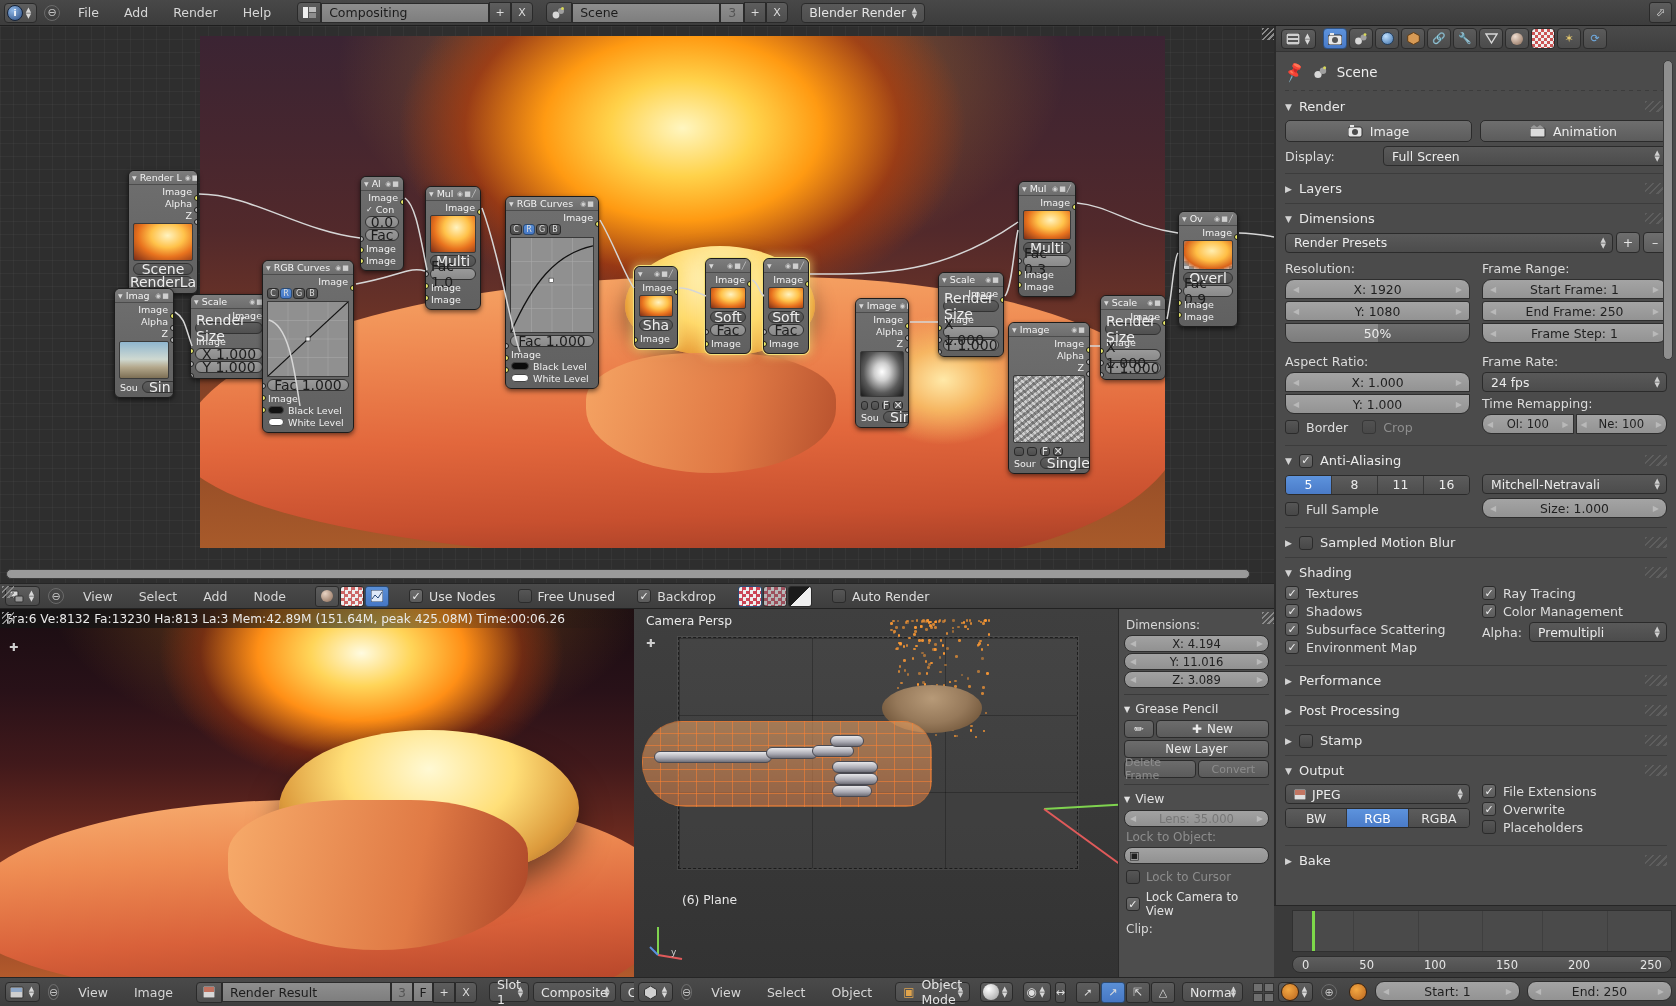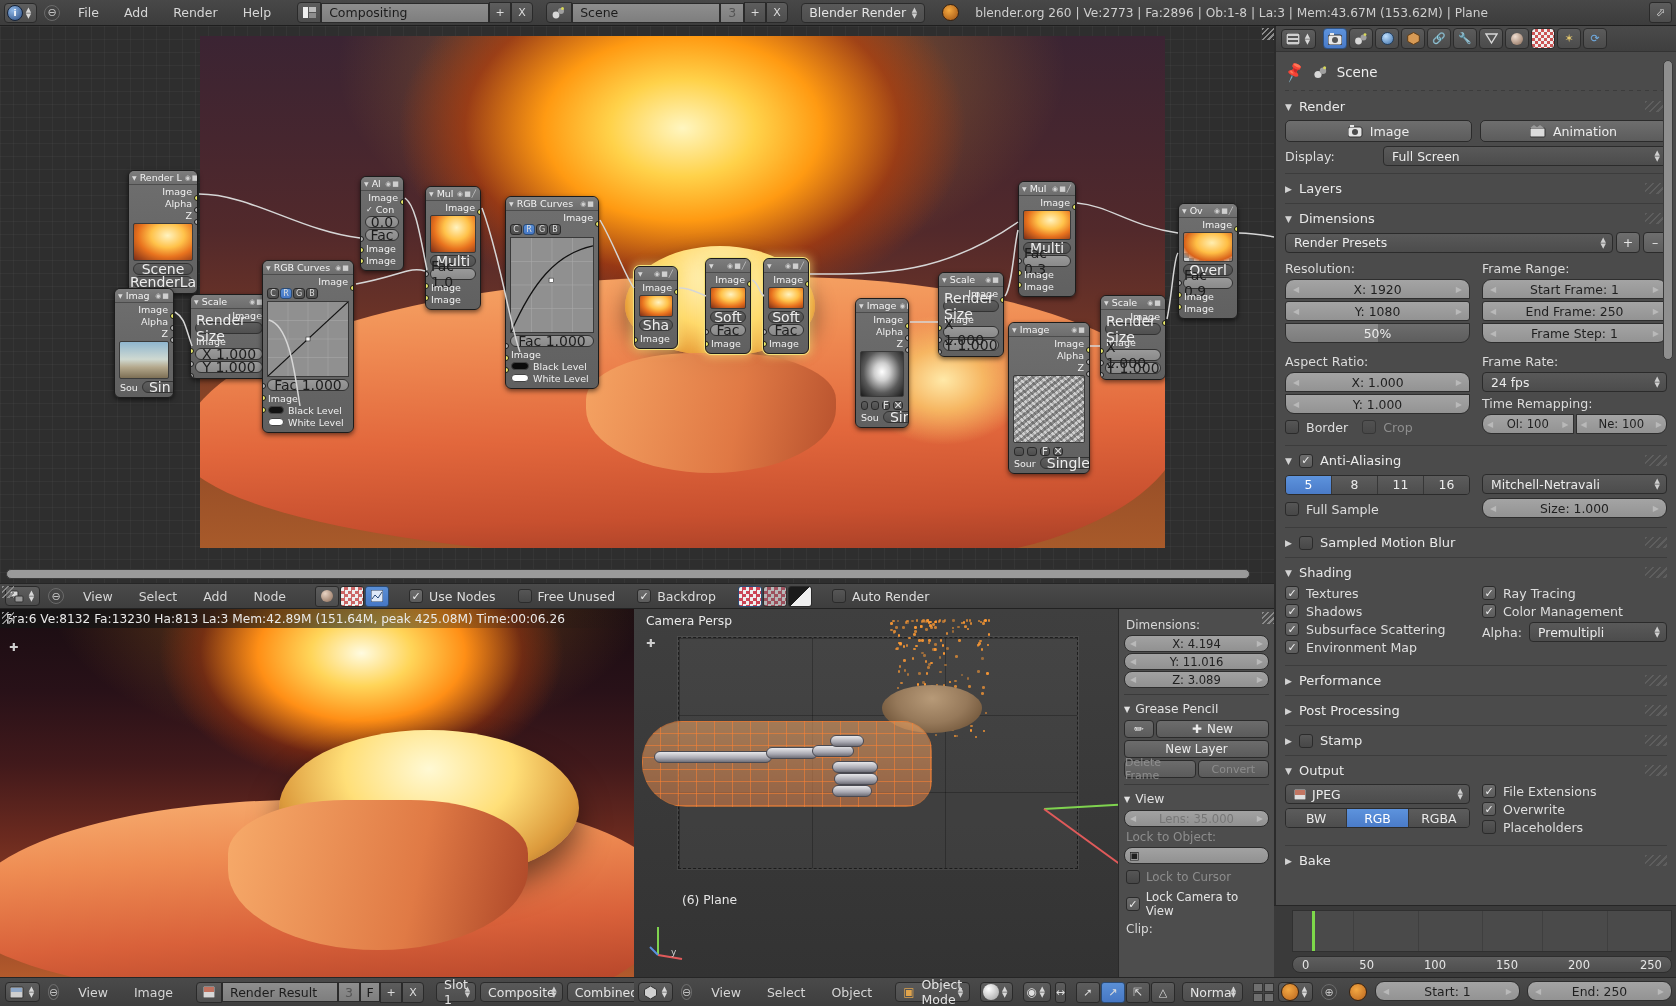--- a/index.html
+++ b/index.html
@@ -293,24 +293,20 @@
     </div>
 
     <div class="field dark" style="width:124px;margin-left:10px;position:relative;">
       <span>Blender Render</span>
       <span class="updown" style="position:absolute;right:7px;">
           <span>▲</span>
           <span>▼</span>
         </span>
     </div>
 
-    <div style="display:flex;align-items:center;margin-left:14px;gap:7px;">
-      <div style="width:17px;height:17px;border-radius:50%;background:radial-gradient(circle at 40% 35%,#f5a93f,#9c4f12);border:1px solid #3a2310;"></div>
-      <div id="stats">blender.org 260 | Ve:2773 | Fa:2896 | Ob:1-8 | La:3 | Mem:43.67M (153.62M) | Plane</div>
-    </div>
 
     <div class="sq" style="margin-left:auto;width:23px;height:21px;">⬀</div>
   </div>
 
   <div id="nodearea">
     <div id="nodegrid"></div>
 
     <div id="backdrop">
       <div class="sky"></div>
         <div class="arm"></div>
@@ -630,21 +626,21 @@
       <div class="minifield">Render Size</div>
       <div class="row l">Image</div>
       <div class="minifield light">X 1.000</div>
       <div class="minifield light">Y 1.000</div>
       <span class="sock y" style="right:-3px;top:24px;"></span>
       <span class="sock y" style="left:-3px;top:52px;"></span>
       <span class="sock g" style="left:-3px;top:64px;"></span>
       <span class="sock g" style="left:-3px;top:76px;"></span>
     </div>
 
-    <div class="node" style="left:1178px;top:177px;width:60px;">
+    <div class="node" style="left:1178px;top:185px;width:60px;">
       <div class="nhead">
           <span class="tri">▼</span>
           <span>Ov</span>
           <span class="hi">◉■╱</span>
         </div>
       <div class="row">Image</div>
       <div class="thumb checker" style="height:30px;"></div>
       <div class="minifield">Overl</div>
       <div class="minifield light">Fac 0.9</div>
       <div class="row l">Image</div>
@@ -763,21 +759,21 @@
     <div class="menu-txt">View</div>
     <div class="menu-txt">Image</div>
 
     <div style="display:flex;align-items:center;margin-left:8px;">
       <div class="sq" style="width:26px;height:21px;border-radius:4px 0 0 4px;">
         <svg width="12" height="12" viewBox="0 0 12 12">
             <rect x="0" y="0" width="12" height="12" fill="#d8d8d8" stroke="#3a3a3a"></rect>
             <rect x="1" y="1" width="10" height="5" fill="#c0715f"></rect>
           </svg>
       </div>
-      <div class="field" style="width:116px;border-radius:0;">Render Result</div>
+      <div class="field" style="width:169px;border-radius:0;">Render Result</div>
       <div class="field" style="width:22px;border-radius:0;justify-content:center;color:#555;">3</div>
       <div class="field" style="width:20px;border-radius:0;justify-content:center;">F</div>
       <div class="sq" style="width:22px;height:21px;border-radius:0;">+</div>
       <div class="sq" style="width:22px;height:21px;border-radius:0 4px 4px 0;">X</div>
     </div>
 
     <div class="field dark" style="width:62px;margin-left:8px;position:relative;justify-content:center;">
       <span>Slot 1</span>
       <span class="updown" style="position:absolute;right:5px;">
           <span>▲</span>

